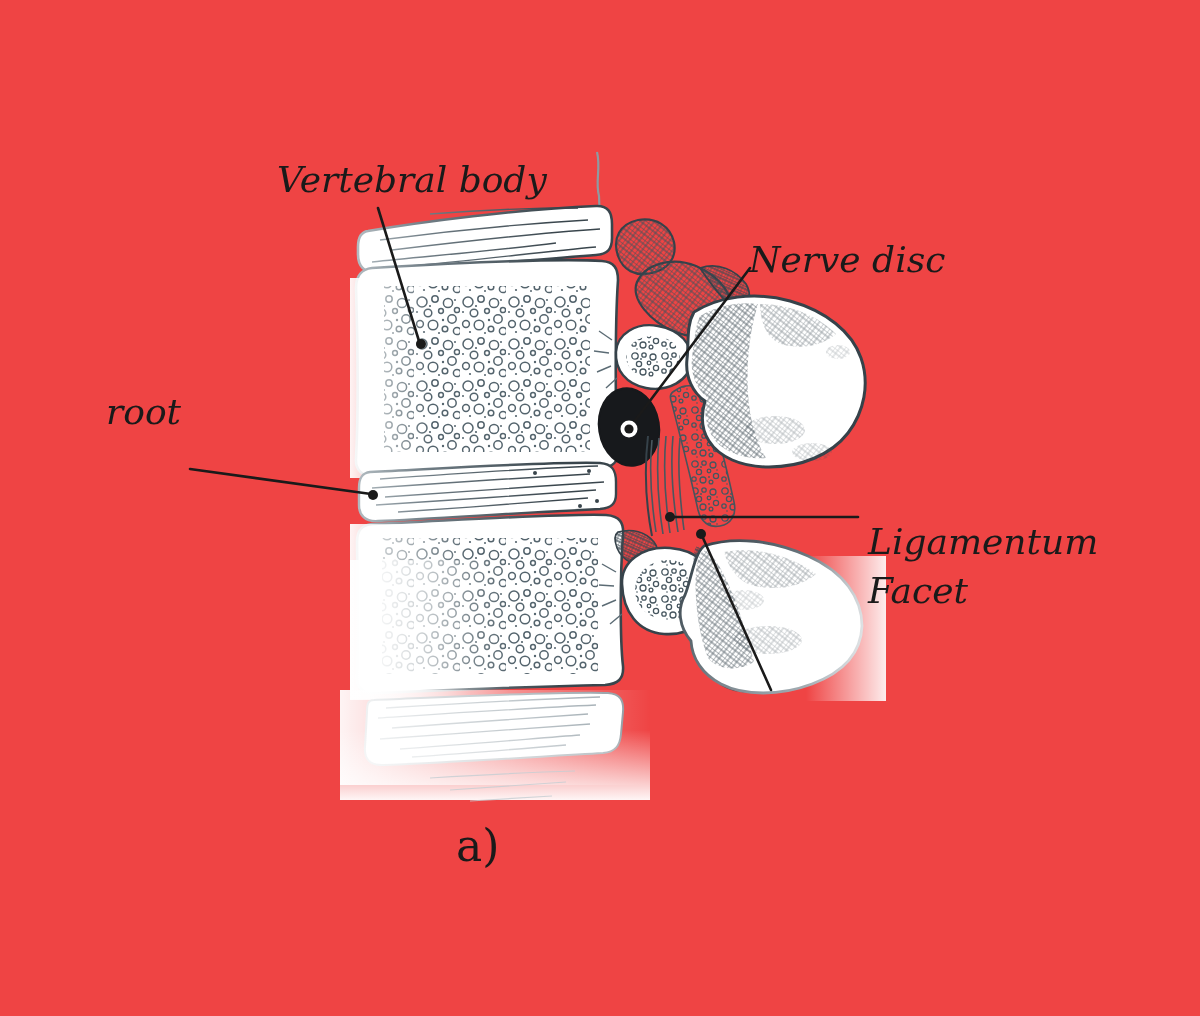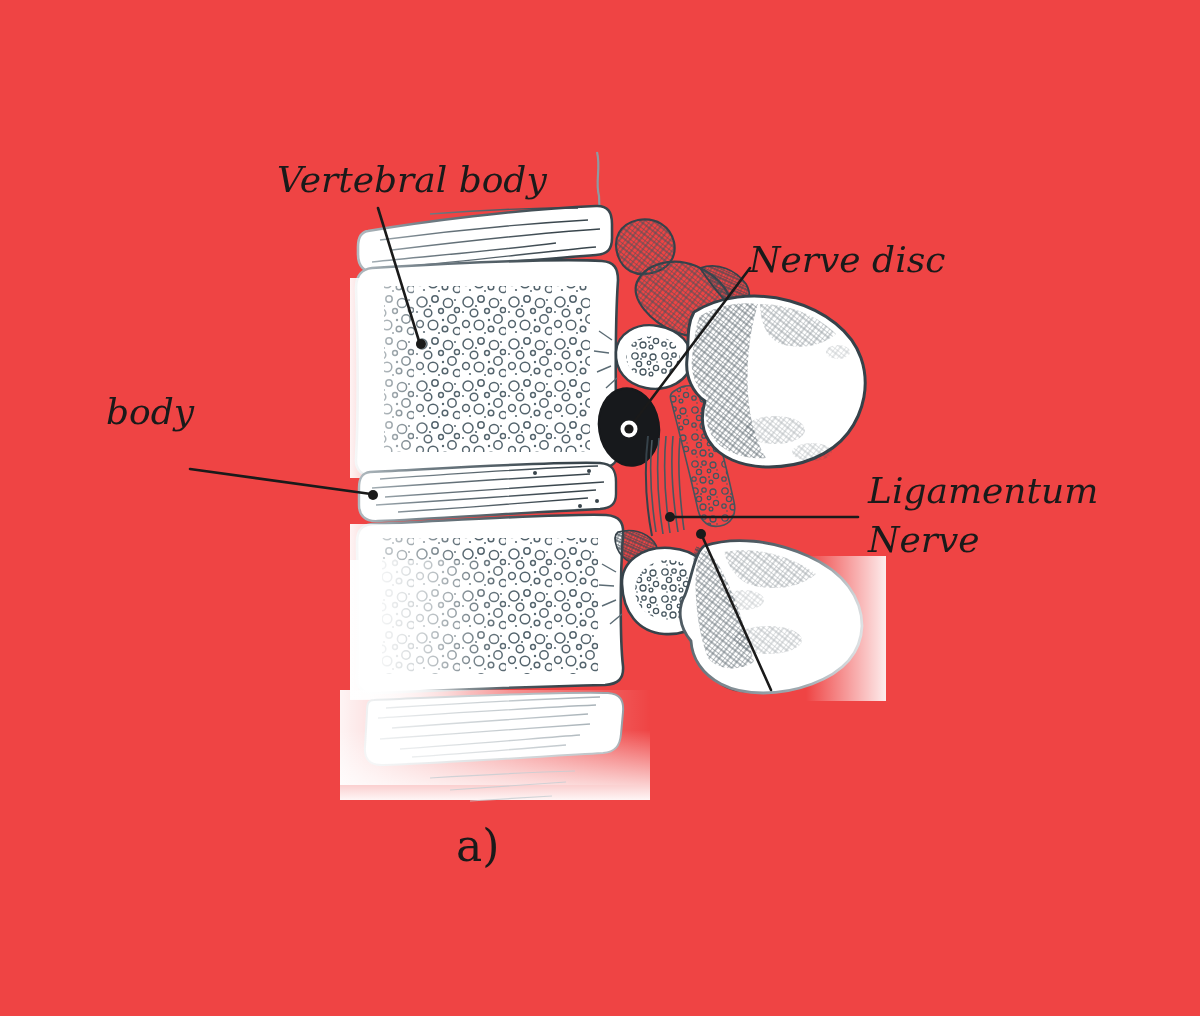--- a/index.html
+++ b/index.html
@@ -278,24 +278,24 @@
     <circle cx="670" cy="517" r="5" fill="#1a1a1a"></circle>
     <circle cx="701" cy="534" r="5" fill="#1a1a1a"></circle>
   </g>
 </svg>
 
 <div class="lbl" style="left:277px;top:156px">Vertebral body</div>
 
 <div class="lbl" style="left:749px;top:236px">Nerve disc</div>
 
 <div class="lbl" style="left:106px;top:388px">
-  <div>body</div>
+  <div>root</div>
 </div>
 
-<div class="lbl" style="left:868px;top:467px">
+<div class="lbl" style="left:868px;top:518px">
   <div>Ligamentum</div>
-  <div>Nerve</div>
+  <div>Facet</div>
 </div>
 
 
 <div class="marker" style="left:456px;top:820px">a)</div>
 
 </div>
 
 </body></html>

